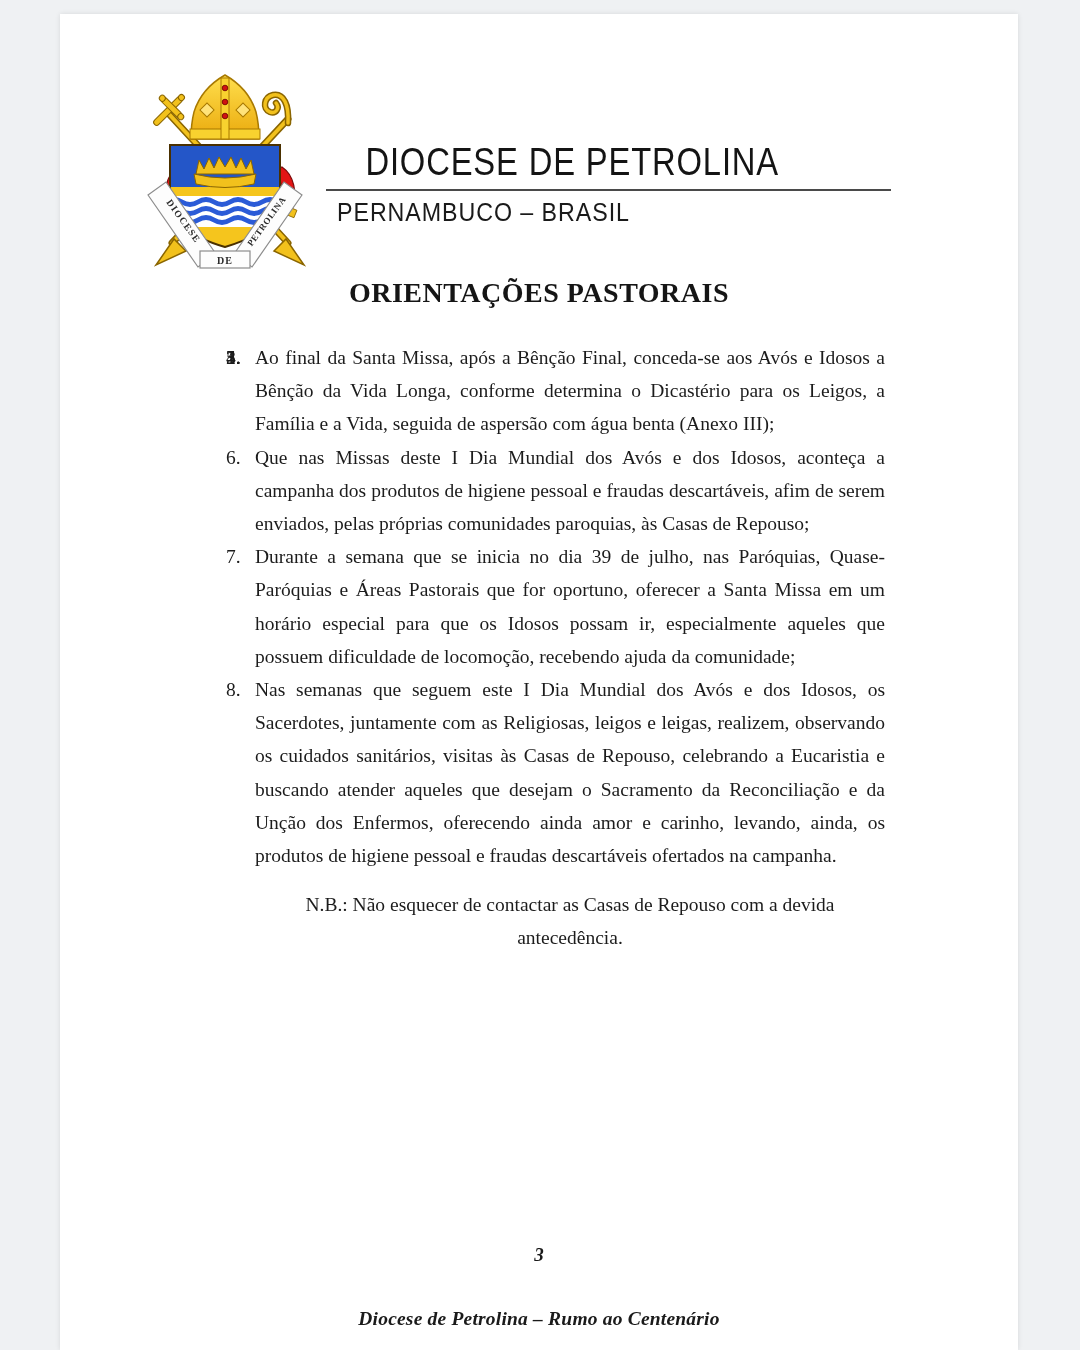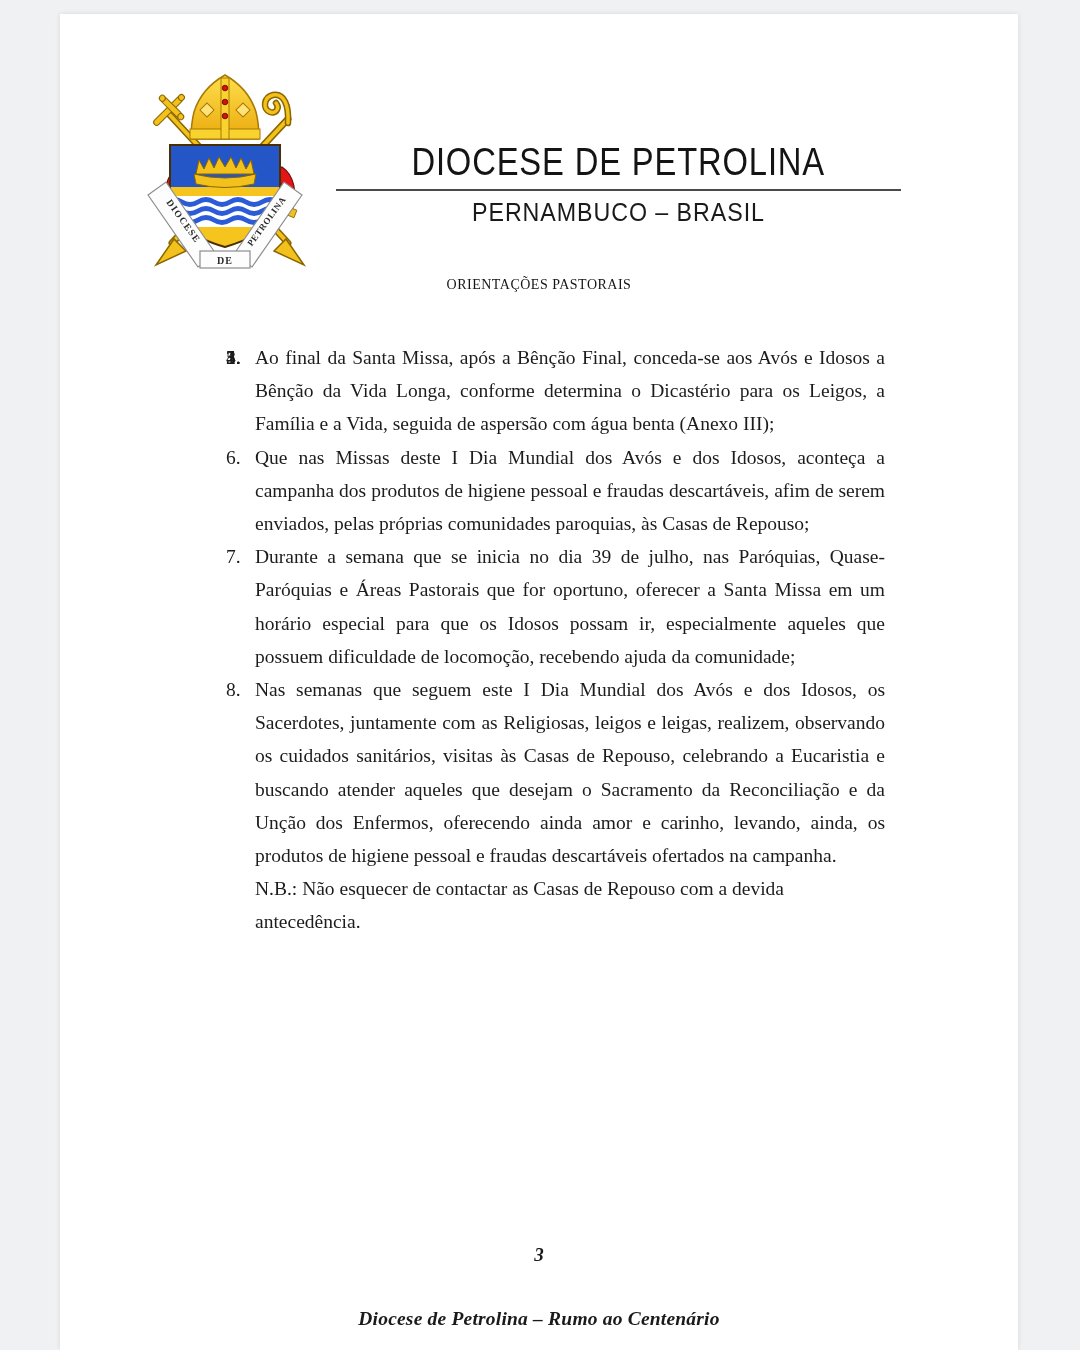--- a/index.html
+++ b/index.html
@@ -16,22 +16,22 @@
     width:958px;height:1336px;
     background:#ffffff;
     box-shadow:0 0 5px rgba(0,0,0,0.10);
   }
   
   .crest{
     position:absolute;left:78px;top:56px;
     width:185px;height:212px;
   }
   .header-text{
-    position:absolute;left:276px;top:122px;width:565px;
-    text-align:center;
+    position:absolute;left:266px;top:122px;width:565px;
+    text-align:left;
   }
   .doc-title{
     font-family:"Liberation Sans",sans-serif;
     font-size:39px;line-height:52px;
     font-weight:400;color:#141414;
     letter-spacing:1px;white-space:nowrap;
     display:inline-block;
     transform:scaleX(0.84);transform-origin:center;
   }
   .title-rule{
@@ -42,39 +42,39 @@
     margin-top:7px;
     font-family:"Liberation Sans",sans-serif;
     font-size:25px;font-weight:400;color:#1a1a1a;
     letter-spacing:1px;white-space:nowrap;
     display:inline-block;
     transform:scaleX(0.93);transform-origin:center;
   }
   .section-heading{
     position:absolute;left:0;top:263px;width:100%;
     text-align:center;
-    font-weight:normal;font-size:14px;letter-spacing:0.5px;
+    font-weight:bold;font-size:28px;letter-spacing:0.5px;
     color:#151515;
   }
   
   .orientations{
     position:absolute;left:165px;top:327px;width:660px;
     font-size:19.5px;line-height:33.2px;
   }
   .orientations ol{list-style:none;margin:0;padding:0;}
   .orientations li{
     position:relative;padding-left:30px;
     text-align:justify;text-align-last:left;
   }
   .orientations .num{
     position:absolute;left:1px;top:0;
   }
   .nb-note{
-    padding-left:30px;margin:0;
-    text-align:left;
+    padding-left:30px;margin:16px;
+    text-align:center;
   }
   
   .page-footer{
     position:absolute;left:0;top:1228px;width:100%;
     text-align:center;
     font-weight:bold;font-style:italic;color:#1a1a1a;
   }
   .page-number{font-size:19px;line-height:25px;}
   .footer-tagline{font-size:19.5px;line-height:27px;letter-spacing:0.2px;margin-top:38px;}
   

